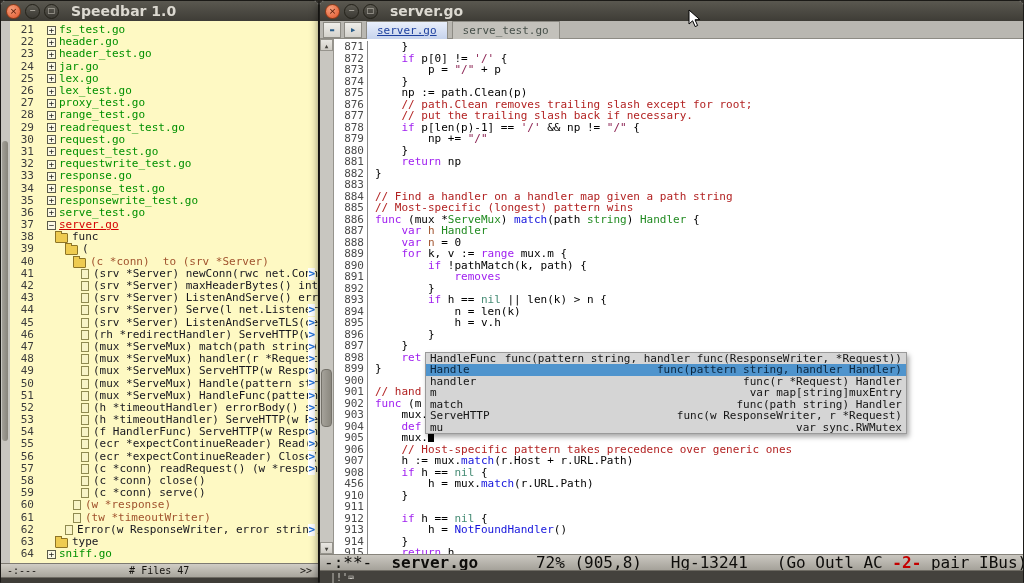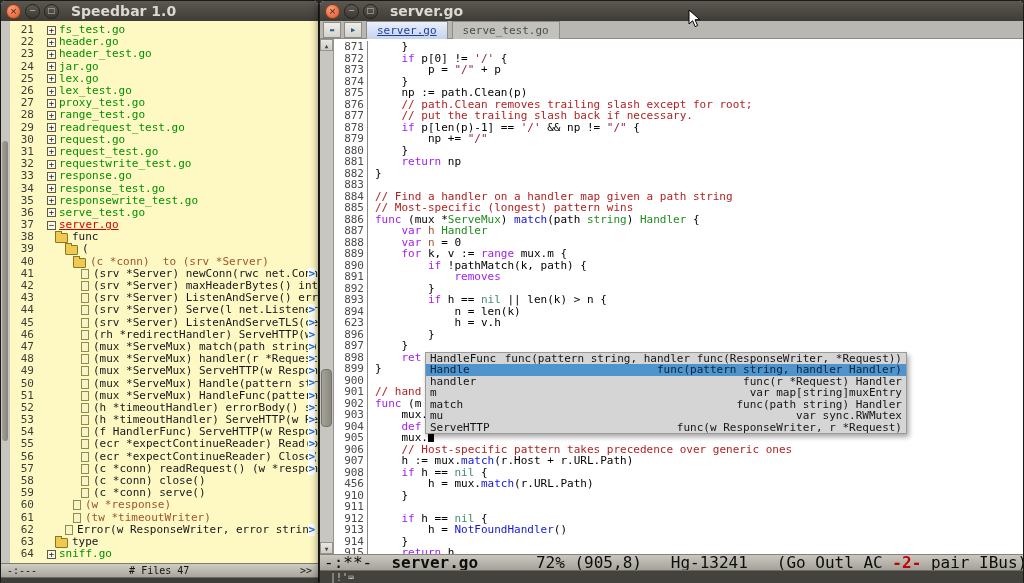--- a/index.html
+++ b/index.html
@@ -179,21 +179,21 @@
         <div class="crow"><span class="cln">885</span><span><span class="fc-c">// Most-specific (longest) pattern wins</span></span></div>
         <div class="crow"><span class="cln">886</span><span><span class="fc-k">func</span><span class="fc-d"> (mux *</span><span class="fc-t">ServeMux</span><span class="fc-d">) </span><span class="fc-f">match</span><span class="fc-d">(path </span><span class="fc-t">string</span><span class="fc-d">) </span><span class="fc-t">Handler</span><span class="fc-d"> {</span></span></div>
         <div class="crow"><span class="cln">887</span><span><span class="fc-d">    </span><span class="fc-k">var</span><span class="fc-d"> </span><span class="fc-v">h</span><span class="fc-d"> </span><span class="fc-t">Handler</span></span></div>
         <div class="crow"><span class="cln">888</span><span><span class="fc-d">    </span><span class="fc-k">var</span><span class="fc-d"> </span><span class="fc-v">n</span><span class="fc-d"> = 0</span></span></div>
         <div class="crow"><span class="cln">889</span><span><span class="fc-d">    </span><span class="fc-k">for</span><span class="fc-d"> k, v := </span><span class="fc-k">range</span><span class="fc-d"> mux.m {</span></span></div>
         <div class="crow"><span class="cln">890</span><span><span class="fc-d">        </span><span class="fc-k">if</span><span class="fc-d"> !pathMatch(k, path) {</span></span></div>
         <div class="crow"><span class="cln">891</span><span><span class="fc-d">            </span><span class="fc-k">removes</span></span></div>
         <div class="crow"><span class="cln">892</span><span><span class="fc-d">        }</span></span></div>
         <div class="crow"><span class="cln">893</span><span><span class="fc-d">        </span><span class="fc-k">if</span><span class="fc-d"> h == </span><span class="fc-n">nil</span><span class="fc-d"> || len(k) &gt; n {</span></span></div>
         <div class="crow"><span class="cln">894</span><span><span class="fc-d">            n = len(k)</span></span></div>
-        <div class="crow"><span class="cln">623</span><span><span class="fc-d">            h = v.h</span></span></div>
+        <div class="crow"><span class="cln">895</span><span><span class="fc-d">            h = v.h</span></span></div>
         <div class="crow"><span class="cln">896</span><span><span class="fc-d">        }</span></span></div>
         <div class="crow"><span class="cln">897</span><span><span class="fc-d">    }</span></span></div>
         <div class="crow"><span class="cln">898</span><span><span class="fc-d">    </span><span class="fc-k">ret</span></span></div>
         <div class="crow"><span class="cln">899</span><span><span class="fc-d">}</span></span></div>
         <div class="crow"><span class="cln">900</span><span></span></div>
         <div class="crow"><span class="cln">901</span><span><span class="fc-c">// hand</span></span></div>
         <div class="crow"><span class="cln">902</span><span><span class="fc-k">func</span><span class="fc-d"> (m</span></span></div>
         <div class="crow"><span class="cln">903</span><span><span class="fc-d">    mux.</span></span></div>
         <div class="crow"><span class="cln">904</span><span><span class="fc-d">    </span><span class="fc-k">def</span></span></div>
         <div class="crow"><span class="cln">905</span><span><span class="fc-d">    mux.</span><span class="cursor"></span></span></div>
@@ -207,21 +207,21 @@
         <div class="crow"><span class="cln">913</span><span><span class="fc-d">        h = </span><span class="fc-f">NotFoundHandler</span><span class="fc-d">()</span></span></div>
         <div class="crow"><span class="cln">914</span><span><span class="fc-d">    }</span></span></div>
         <div class="crow"><span class="cln">915</span><span><span class="fc-d">    </span><span class="fc-k">return</span><span class="fc-d"> h</span></span></div>
       </div>
     <div class="ac">
         <div class="ac-row"><span>HandleFunc</span><span>func(pattern string, handler func(ResponseWriter, *Request))</span></div>
         <div class="ac-row sel"><span>Handle</span><span>func(pattern string, handler Handler)</span></div>
         <div class="ac-row"><span>handler</span><span>func(r *Request) Handler</span></div>
         <div class="ac-row"><span>m</span><span>var map[string]muxEntry</span></div>
         <div class="ac-row"><span>match</span><span>func(path string) Handler</span></div>
+        <div class="ac-row"><span>ServeHTTP</span><span>func(w ResponseWriter, r *Request)</span></div>
         <div class="ac-row"><span>mu</span><span>var sync.RWMutex</span></div>
-        <div class="ac-row"><span>ServeHTTP</span><span>func(w ResponseWriter, r *Request)</span></div>
       </div>
   </div>
   <div class="ed-mode"><span class="md-d">-:**-  </span><span class="md-b">server.go</span><span class="md-d">      72% (905,8)   Hg-13241   (Go Outl AC </span><span class="md-r">-2-</span><span class="md-d"> pair IBus)--4:11下午-----------</span></div>
   <div class="ed-echo">
     <span>|!'⌨</span>
   </div>
 </div>
 
 </body></html>

